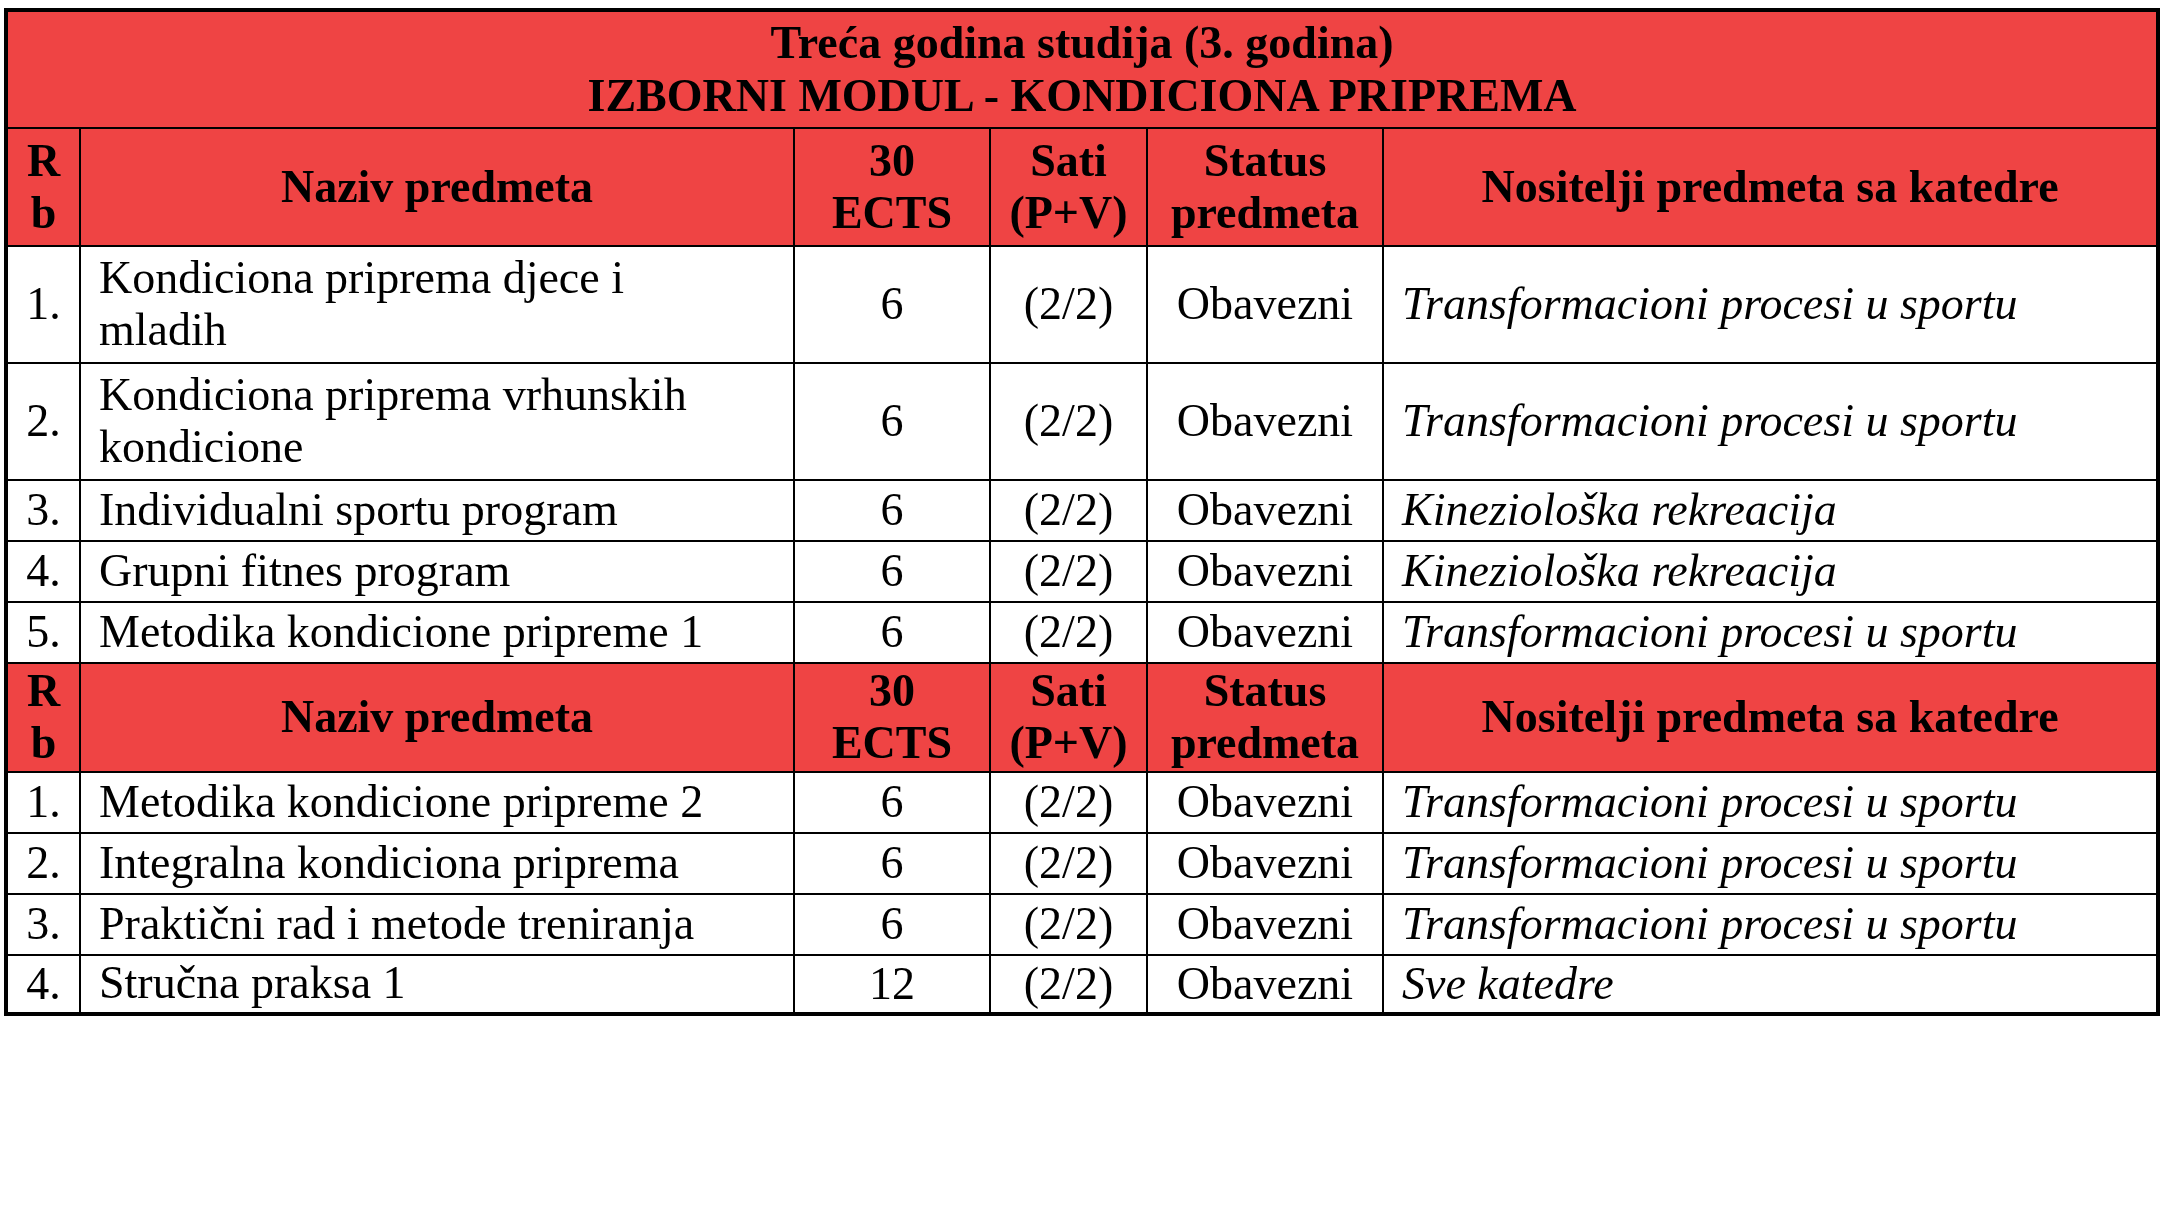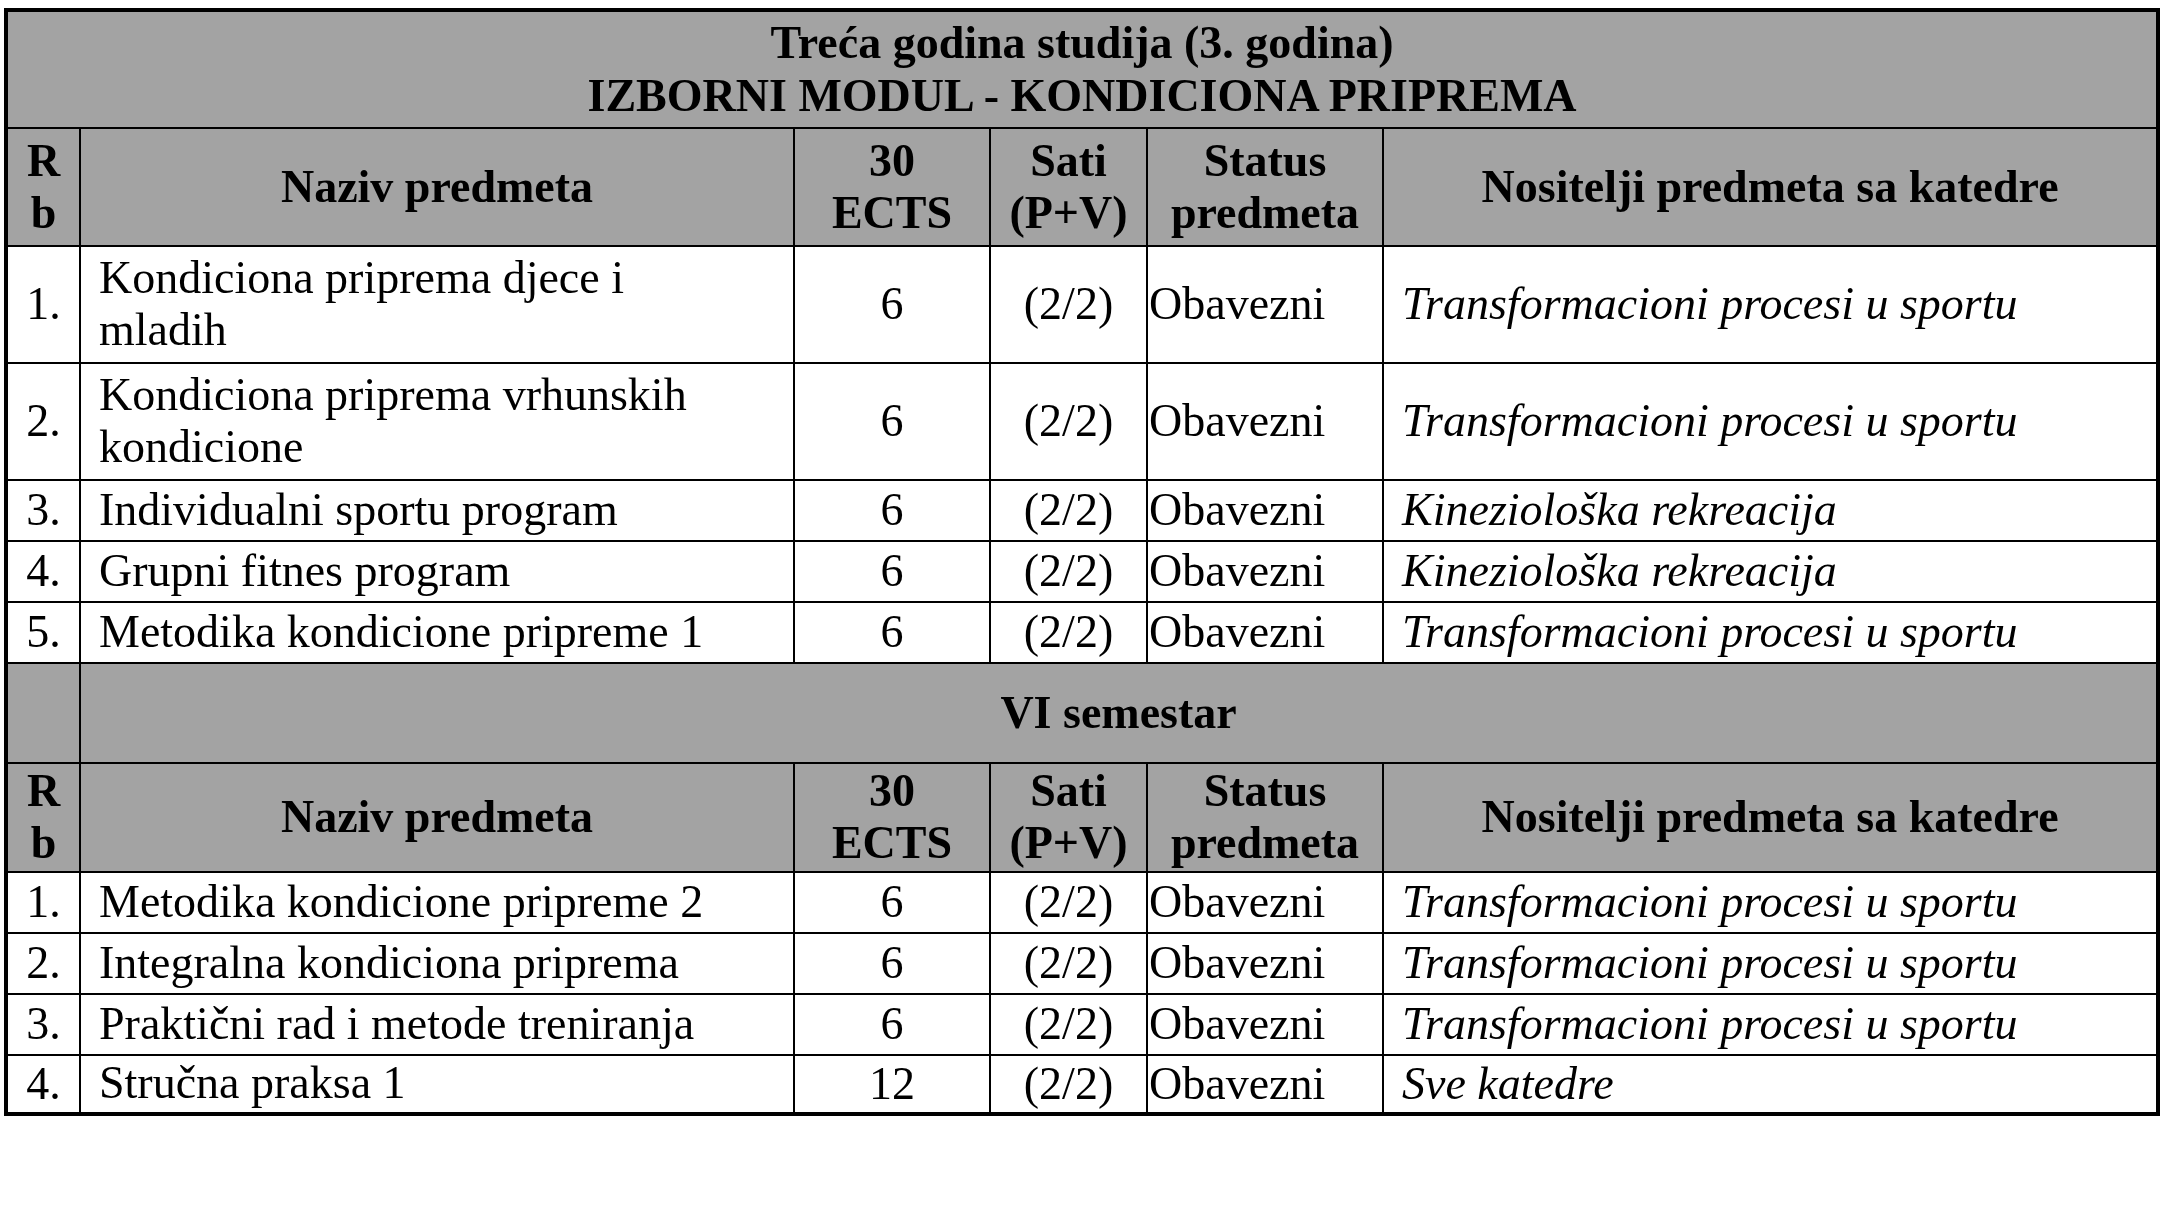--- a/index.html
+++ b/index.html
@@ -27,41 +27,41 @@
   }
   table.curriculum td {
     border: 2px solid #000000;
     vertical-align: middle;
     overflow: hidden;
     font-size: 46px;
     line-height: 1.14;
   }
   
   td.hd {
-    background: #a3a3a3;
+    background: #ef4444;
     font-weight: bold;
     text-align: center;
   }
   td.title-cell {
     font-size: 52px;
     line-height: 1.12;
   }
   td.sem-cell {
     font-size: 48px;
   }
   td.colhead {
     font-size: 44px;
     line-height: 1.2;
   }
   
   td.c-rb     { text-align: center; }
   td.c-name   { text-align: left; padding: 0 40px 1px 18px; font-family: Liberation Serif, serif; }
   td.c-num    { text-align: center; }
   td.c-hours  { text-align: center; border-radius: 28px; }
-  td.c-status { text-align: left; }
+  td.c-status { text-align: center; }
   td.c-dept   { text-align: left; padding: 0 16px 0 18px; font-style: italic; }
   
   tr.h-title { height: 118px; }
   tr.h-sem   { height: 100px; }
   tr.h-head  { height: 118px; }
   tr.h-head2 { height: 106px; }
   tr.h-tall  { height: 117px; }
   tr.h-std   { height: 61px; }
   tr.h-last  { height: 59px; }
 </style>
@@ -142,24 +142,20 @@
   </tr>
   <tr class="h-std">
     <td class="c-rb">5.</td>
     <td class="c-name">Metodika kondicione pripreme 1</td>
     <td class="c-num">6</td>
     <td class="c-hours">(2/2)</td>
     <td class="c-status">Obavezni</td>
     <td class="c-dept">Transformacioni procesi u sportu</td>
   </tr>
 
-  <tr class="h-sem">
-    <td class="hd"></td>
-    <td class="hd sem-cell" colspan="5">VI semestar</td>
-  </tr>
 
   <tr class="h-head2">
     <td class="hd colhead">
       <div>R</div>
       <div>b</div>
     </td>
     <td class="hd colhead">Naziv predmeta</td>
     <td class="hd colhead">
       <div>30</div>
       <div>ECTS</div>

